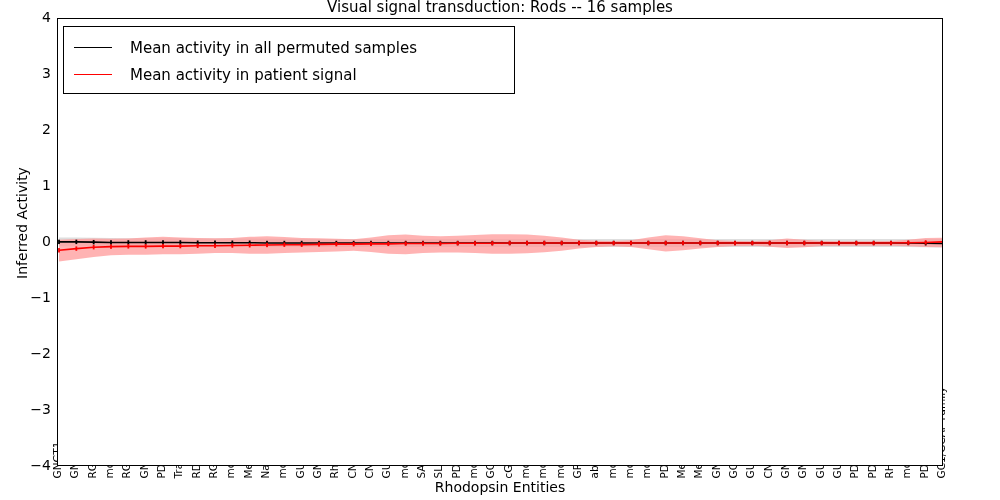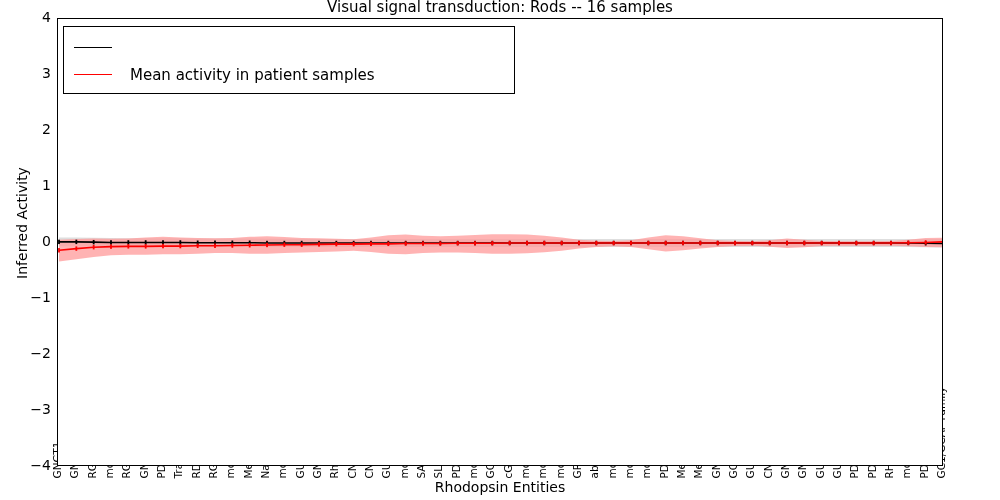--- a/index.html
+++ b/index.html
@@ -367,20 +367,21 @@
           <rect x="849.43" y="221.52" width="1.8" height="4.4" fill="#ff0000"></rect>
           <rect x="866.77" y="221.24" width="1.8" height="4.4" fill="#ff0000"></rect>
           <rect x="884.10" y="220.68" width="1.8" height="4.4" fill="#ff0000"></rect>
         </svg>
     </div>
   </div>
 
   <div id="legend">
     <div class="legend-row">
       <span class="legend-swatch"></span>
+      <span class="legend-text">Mean activity in all permuted samples</span>
     </div>
     <div class="legend-row">
       <span class="legend-swatch red"></span>
-      <span class="legend-text">Mean activity in patient samples</span>
+      <span class="legend-text">Mean activity in patient signal</span>
     </div>
   </div>
 
 </div>
 
 </body></html>

